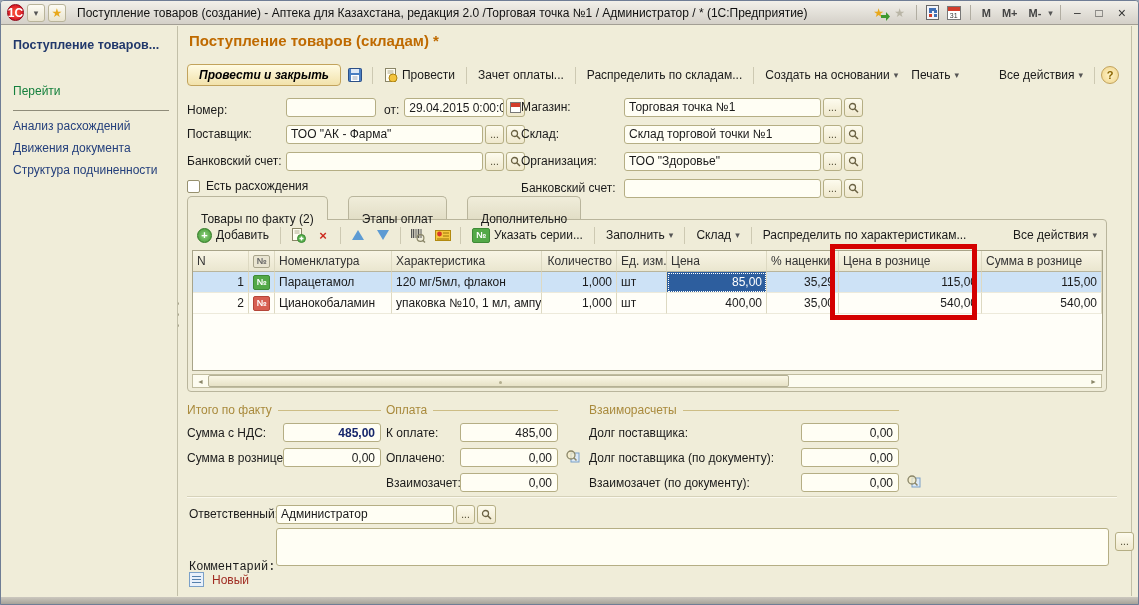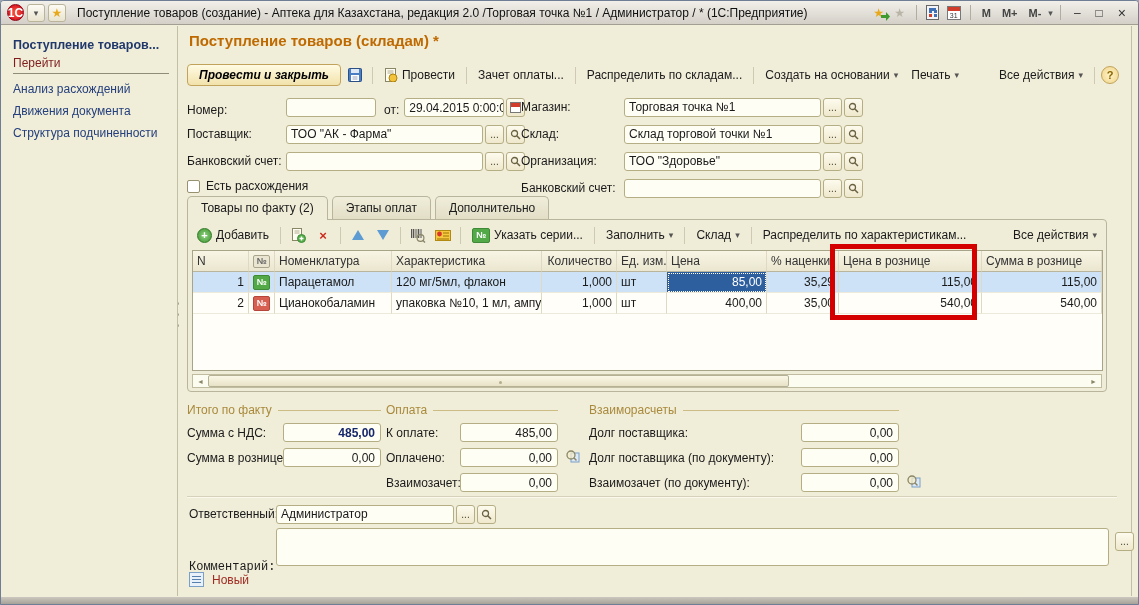--- a/index.html
+++ b/index.html
@@ -27,21 +27,21 @@
   .mini-cal::before{content:"";position:absolute;left:0;top:0;right:0;height:4px;background:#d23c2a;}
   .mini-calc{width:13px;height:15px;border:1px solid #666;background:#f4f4f8;position:relative;}
   .mini-calc::before{content:"";position:absolute;left:2px;top:2px;right:2px;height:3px;background:#3f6fb5;}
   .mini-calc::after{content:"";position:absolute;left:2px;bottom:2px;width:3px;height:3px;
     background:#d23c2a;box-shadow:5px 0 0 #3f6fb5,0 -4px 0 #3f6fb5,5px -4px 0 #3f6fb5;}
   .winctl{font-size:12px;color:#333;padding:0 6px;}
   
   .sidebar{position:absolute;left:0;top:25px;bottom:8px;width:177px;background:#f0edd9;
     border-right:1px solid #c2bfa8;padding:12px 8px 0 12px;}
   .sb-title{color:#21386b;font-weight:bold;font-size:12.5px;white-space:nowrap;overflow:hidden;}
-  .sb-nav-header{color:#7f1d1d;margin-top:4px;padding-bottom:3px;border-bottom:1px solid #8f8c7a;}
+  .sb-nav-header{color:#15803d;margin-top:32px;padding-bottom:12px;border-bottom:1px solid #8f8c7a;}
   .sb-link{color:#25407c;margin-top:8px;white-space:nowrap;overflow:hidden;cursor:pointer;}
   .splitter{position:absolute;right:-5px;top:268px;width:4px;}
   .splitter i{display:block;width:3px;height:3px;border-radius:50%;background:#a39f86;margin:8px 0;}
   
   .content{position:absolute;left:178px;top:25px;right:6px;bottom:8px;background:#f0edd9;
     border-right:1px solid #c2bfa8;}
   .page-title{position:absolute;left:10px;top:6px;font-size:15px;font-weight:bold;color:#bf6a00;white-space:nowrap;}
   
   .toolbar{position:absolute;left:8px;top:36px;right:12px;height:26px;display:flex;align-items:center;gap:3px;}
   .btn-primary{background:linear-gradient(#fffbe3,#f2e2ab);border:1px solid #c2a35c;border-radius:4px;
@@ -57,22 +57,22 @@
   .frm-label{white-space:nowrap;overflow:hidden;}
   .fieldbox{height:19px;background:#fffef4;border:1px solid #b5ae84;border-radius:3px;
     padding:0 4px;display:flex;align-items:center;white-space:nowrap;overflow:hidden;}
   .sq-btn{width:19px;height:19px;margin-left:2px;background:linear-gradient(#fdfbee,#efe8cd);
     border:1px solid #b5ae84;border-radius:3px;display:flex;align-items:center;justify-content:center;
     font-size:10px;color:#4a452e;}
   .form-row{position:absolute;display:flex;align-items:center;height:20px;}
   .chk{width:13px;height:13px;background:#fff;border:1px solid #97916f;border-radius:2px;margin-right:6px;}
   
   .tabs{position:absolute;left:8px;top:170px;display:flex;z-index:3;}
-  .tab{height:23px;line-height:22px;padding:0 13px;background:linear-gradient(#f0edda,#e2dec6);
-    border:1px solid #b9b59c;border-bottom:none;border-radius:5px 5px 0 0;margin-right:4px;white-space:nowrap;}
+  .tab{height:23px;line-height:22px;padding:11px 13px;background:linear-gradient(#f0edda,#e2dec6);
+    border:1px solid #b9b59c;border-bottom:none;border-radius:5px 5px 0 0;margin-right:20px;white-space:nowrap;}
   .tab.active{background:#efecd8;height:24px;font-weight:normal;position:relative;}
   .panel{position:absolute;left:8px;top:193px;width:920px;height:173px;background:#efecd8;
     border:1px solid #b9b59c;border-radius:0 4px 4px 4px;}
   .tbl-toolbar{position:absolute;left:4px;top:2px;right:4px;height:26px;display:flex;align-items:center;gap:3px;}
   .gplus{width:15px;height:15px;border-radius:50%;background:radial-gradient(#8fd37e,#3f9431);
     color:#fff;font-weight:bold;font-size:11px;line-height:13px;text-align:center;border:1px solid #2f7a24;}
   .redx{color:#cc2a1e;font-weight:bold;font-size:13px;}
   .arrow-up{width:0;height:0;border-left:6px solid transparent;border-right:6px solid transparent;
     border-bottom:10px solid #5d9bd3;}
   .arrow-down{width:0;height:0;border-left:6px solid transparent;border-right:6px solid transparent;

